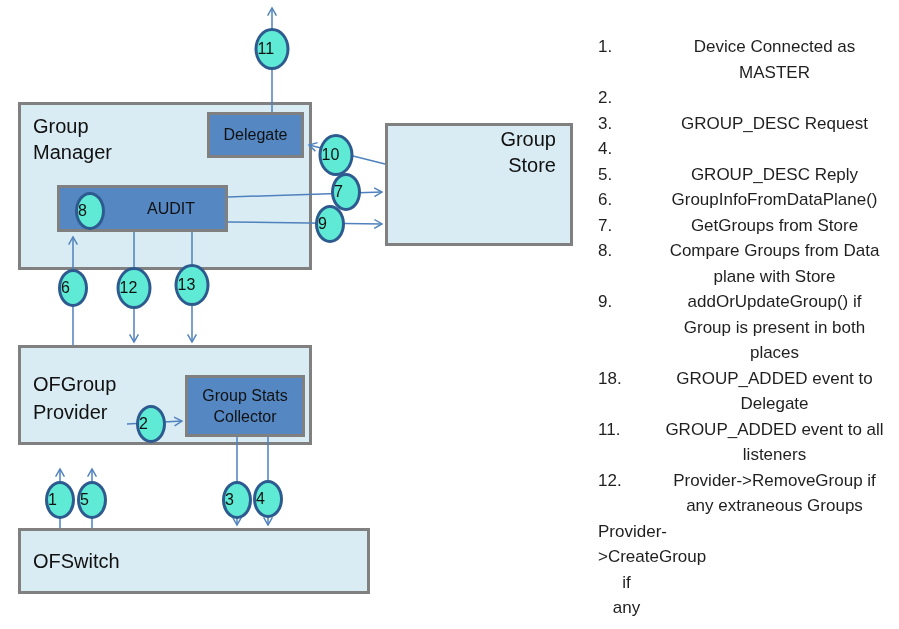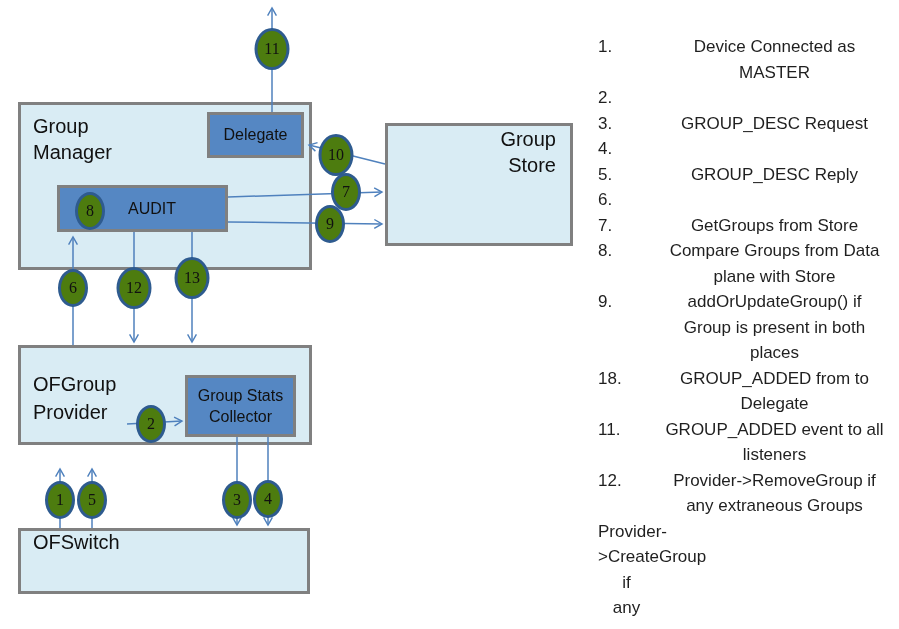--- a/index.html
+++ b/index.html
@@ -29,52 +29,51 @@
     display: block;
     color: #111111;
   }
   #group-manager { left: 18px; top: 102px; width: 294px; height: 168px; }
   #group-manager .box-label { margin: 8px 0 0 12px; width: 120px; font-size: 20px; line-height: 26px; }
   #delegate { left: 207px; top: 112px; width: 97px; height: 46px;
               display: flex; align-items: center; justify-content: center; }
   #delegate .box-label { font-size: 16px; }
   #audit { left: 57px; top: 185px; width: 171px; height: 47px;
            display: flex; align-items: center; }
-  #audit .box-label { font-size: 16px; padding-left: 68px; }
+  #audit .box-label { font-size: 16px; padding-left: 87px; }
   #group-store { left: 385px; top: 123px; width: 188px; height: 123px;
                  display: flex; align-items: flex-start; justify-content: flex-end; }
   #group-store .box-label { width: 72px; text-align: right; margin-right: 14px; font-size: 20px; line-height: 26px; }
   #ofgroup-provider { left: 18px; top: 345px; width: 294px; height: 100px; }
   #ofgroup-provider .box-label { margin: 22px 0 0 12px; width: 120px; font-size: 20px; line-height: 28px; }
-  #group-stats-collector { left: 185px; top: 375px; width: 111px; height: 62px;
+  #group-stats-collector { left: 185px; top: 375px; width: 120px; height: 62px;
                            display: flex; align-items: center; justify-content: center; }
   #group-stats-collector .box-label { font-size: 16px; line-height: 21px; text-align: center; width: 100px; }
-  #ofswitch { left: 18px; top: 528px; width: 292px; height: 66px;
-              display: flex; align-items: flex-start; }
+  #ofswitch { left: 18px; top: 528px; width: 352px; height: 66px;
+              display: flex; align-items: center; }
   #ofswitch .box-label { font-size: 20px; padding-left: 12px; }
   
   #arrows {
     position: absolute;
     left: 0; top: 0;
     width: 899px; height: 629px;
     pointer-events: none;
   }
   
   .badge {
     position: absolute;
     box-sizing: border-box;
     width: 30px; height: 38px;
     border: 3px solid #2e5b8f;
     border-radius: 50%;
-    background: #4d7c0f;
+    background: #5eead4;
     color: #111111;
     font-size: 16px;
-    display: flex; align-items: center; justify-content: center;
+    display: flex; align-items: center; 
     transform: translate(-50%, -50%);
-    font-family: Liberation Serif, serif;
   }
   .badge-wide { width: 35px; height: 42px; }
   
   #notes {
     position: absolute;
     left: 598px; top: 34px;
     width: 296px;
     color: #1f1f1f;
     font-size: 17px;
     line-height: 25.5px;
@@ -170,21 +169,21 @@
     </div>
   <div class="badge badge-wide" style="left:336px; top:155px;">
       <span>10</span>
     </div>
   <div class="badge badge-wide" style="left:272px; top:49px;">
       <span>11</span>
     </div>
   <div class="badge badge-wide" style="left:134px; top:288px;">
       <span>12</span>
     </div>
-  <div class="badge badge-wide" style="left:192px; top:278px;">
+  <div class="badge badge-wide" style="left:192px; top:285px;">
       <span>13</span>
     </div>
 
   <div id="notes">
     <div class="note">
       <span class="note-num">1.</span>
       <span class="note-text">Device Connected as
 MASTER</span>
     </div>
     <div class="note">
@@ -196,39 +195,40 @@
     </div>
     <div class="note">
       <span class="note-num">4.</span>
     </div>
     <div class="note">
       <span class="note-num">5.</span>
       <span class="note-text">GROUP_DESC Reply</span>
     </div>
     <div class="note">
       <span class="note-num">6.</span>
+      <span class="note-text">GroupInfoFromDataPlane()</span>
     </div>
     <div class="note">
       <span class="note-num">7.</span>
       <span class="note-text">GetGroups from Store</span>
     </div>
     <div class="note">
       <span class="note-num">8.</span>
       <span class="note-text">Compare Groups from Data
 plane with Store</span>
     </div>
     <div class="note">
       <span class="note-num">9.</span>
       <span class="note-text">addOrUpdateGroup() if
 Group is present in both
 places</span>
     </div>
     <div class="note">
       <span class="note-num">18.</span>
-      <span class="note-text">GROUP_ADDED from to
+      <span class="note-text">GROUP_ADDED event to
 Delegate</span>
     </div>
     <div class="note">
       <span class="note-num">11.</span>
       <span class="note-text">GROUP_ADDED event to all
 listeners</span>
     </div>
     <div class="note">
       <span class="note-num">12.</span>
       <span class="note-text">Provider-&gt;RemoveGroup if

